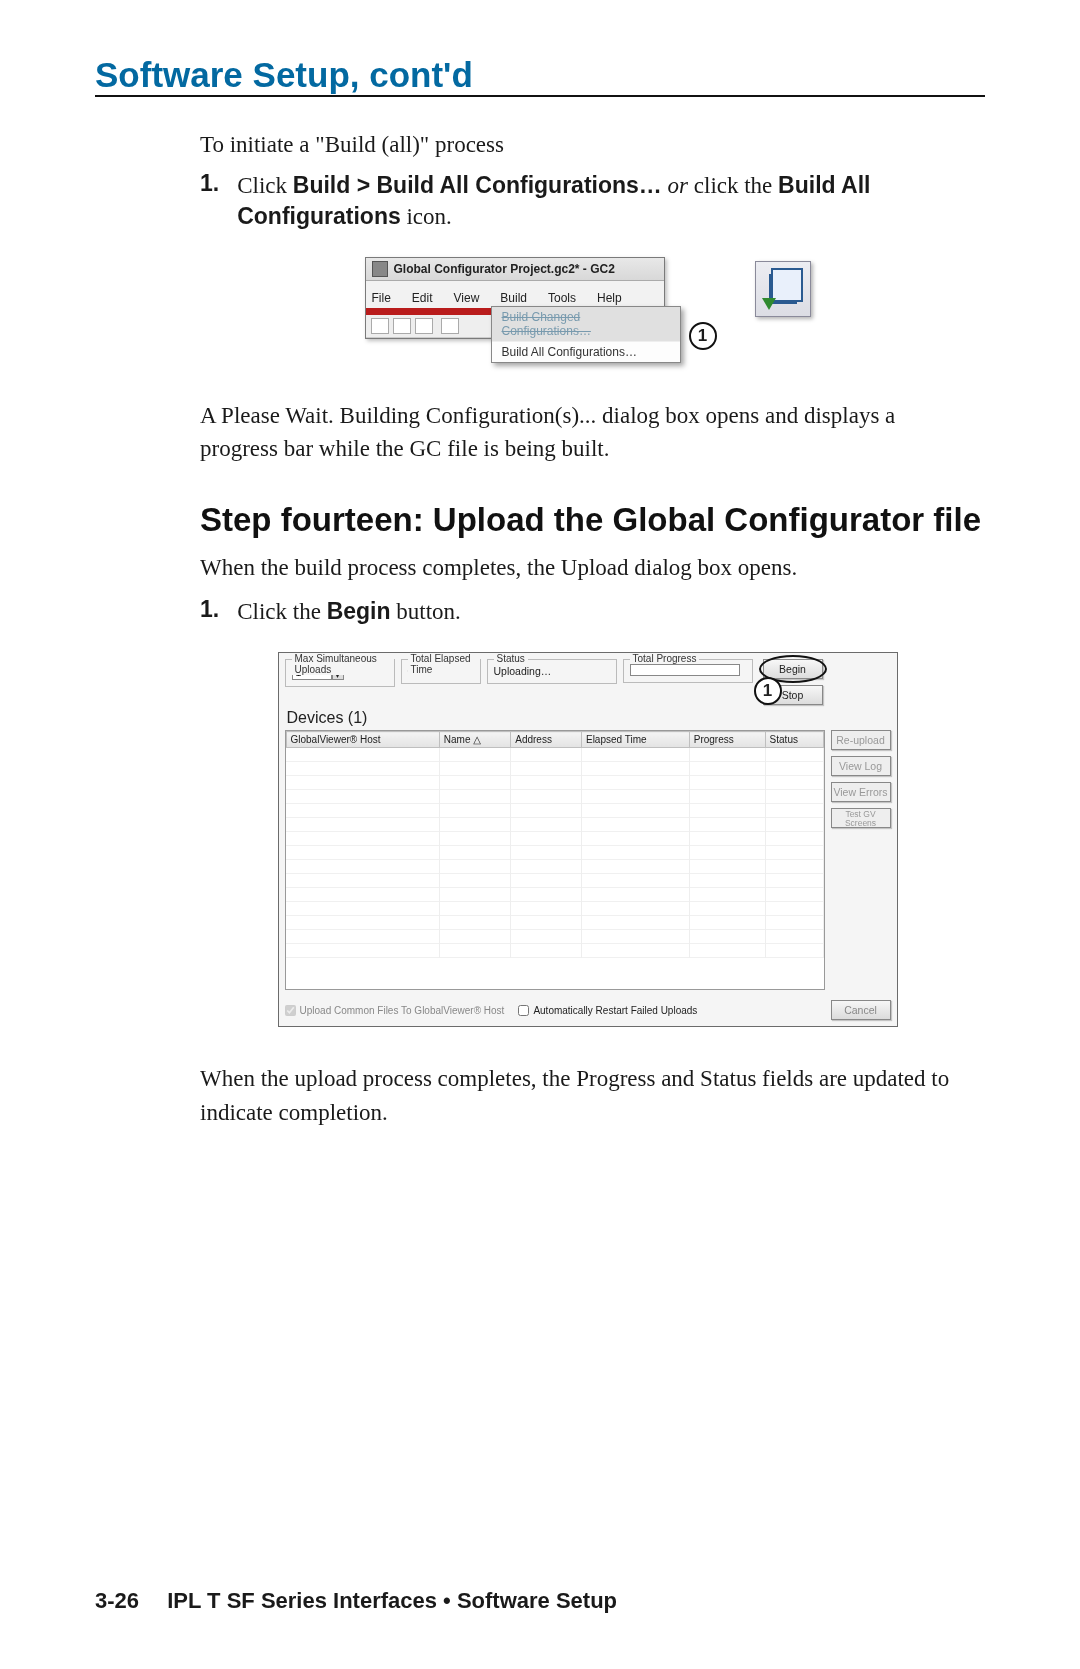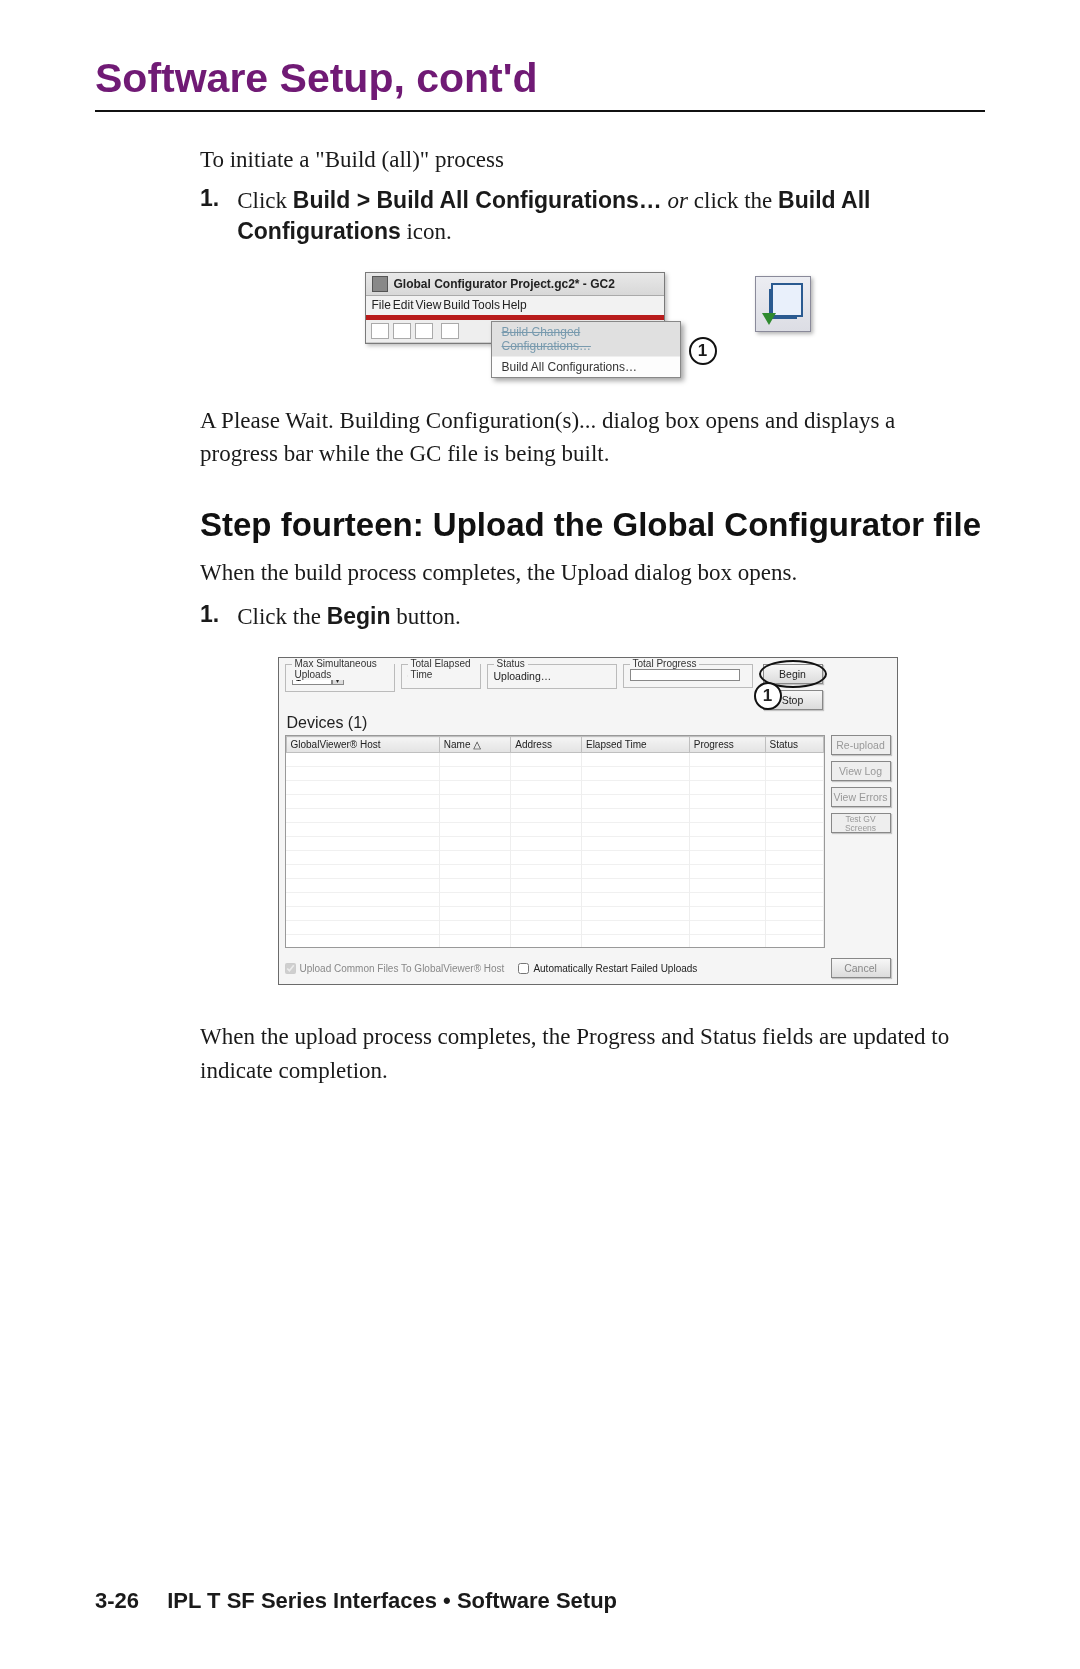--- a/index.html
+++ b/index.html
@@ -8,23 +8,22 @@
     height: 1669px;
     background: #fff;
     font-family: Georgia, 'Times New Roman', serif;
     color: #1a1a1a;
     position: relative;
     padding: 55px 95px 50px 95px;
   }
   .page-title {
     font-family: Arial, Helvetica, sans-serif;
     font-weight: 700;
-    font-size: 41px;
-    color: #701a75;
-    padding-bottom: 8px;
+    font-size: 35px;
+    color: #0369a1;
   }
   .title-rule {
     border: none;
     border-top: 2px solid #111;
     margin-bottom: 35px;
   }
   .body-indent { margin-left: 105px; margin-right: 10px; }
   .intro-line { font-size: 23px; margin-bottom: 12px; font-family: Georgia, serif; }
   .ol-row { display: flex; gap: 18px; font-size: 23px; margin-bottom: 25px; }
   .ol-num { font-weight: 700; font-family: Arial, sans-serif; flex: 0 0 auto; }
@@ -48,22 +47,22 @@
     padding: 3px 6px;
     background: linear-gradient(#e8e8e8,#d8d8d8);
     border-bottom: 1px solid #aaa;
     font-weight: 700;
     color: #222;
   }
   .gc-titlebar .app-icon {
     width: 16px; height: 16px; background: #888; border: 1px solid #555;
   }
   .gc-menubar {
-    display: flex; gap: 2px; padding: 2px 6px 3px 6px;
-    border-bottom: 5px solid #b91c1c; background: #f2f2f2;
+    display: flex; gap: 21px; padding: 10px 6px 3px 6px;
+    border-bottom: 7px solid #b91c1c; background: #f2f2f2;
   }
   .gc-menubar span { color: #222; }
   .gc-toolbar {
     display: flex; gap: 4px; padding: 3px 5px; background: #eee;
     border-bottom: 1px solid #ccc;
   }
   .tb-btn {
     width: 18px; height: 16px; border: 1px solid #aaa; background: #fff;
   }
   .build-dropdown {
@@ -167,21 +166,21 @@
     position:absolute; left:-4px; top:-4px; width:68px; height:28px;
     border:2px solid #111; border-radius:50%/50%;
     pointer-events:none;
   }
   .callout-1b {
     position:absolute; left: 475px; top: 24px;
   }
   .um-devices-lbl { font-size:16px; padding: 0 8px 3px 8px; }
   .um-body { display:flex; gap:6px; padding: 0 6px 6px 6px; }
   .um-table-wrap {
-    flex:1; border:1px solid #999; background:#fff; height: 213px; overflow:hidden;
+    flex:1; border:1px solid #999; background:#fff; height: 260px; overflow:hidden;
   }
   .um-table { width:100%; border-collapse:collapse; font-size:10px; }
   .um-table th {
     background: linear-gradient(#f4f4f4,#e3e3e3);
     border:1px solid #bfbfbf; padding:2px 4px; text-align:left; font-weight:400;
   }
   .um-table td { border-right:1px solid #eee; padding:2px 4px; }
   .um-table tbody tr { border-bottom:1px solid #f0f0f0; height:14px; }
   .um-sidebtns { display:flex; flex-direction:column; gap:6px; }
   .um-footer {

